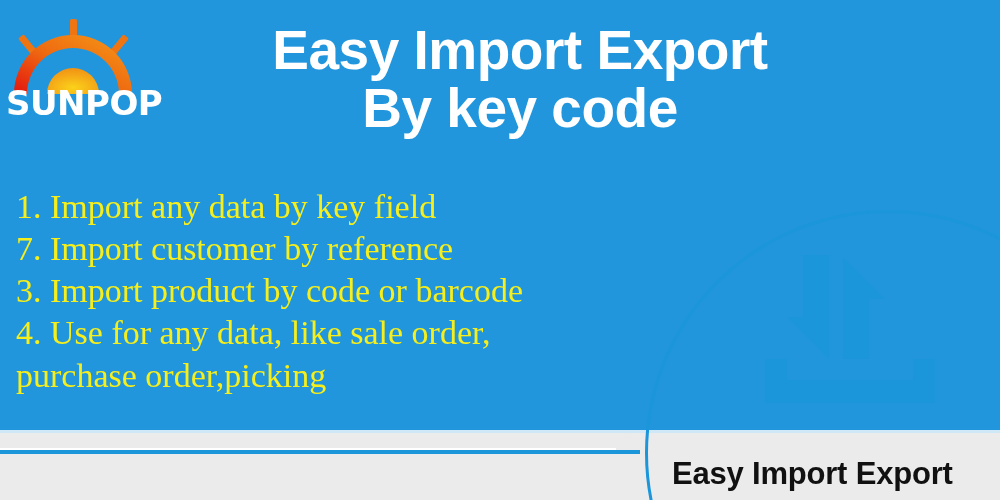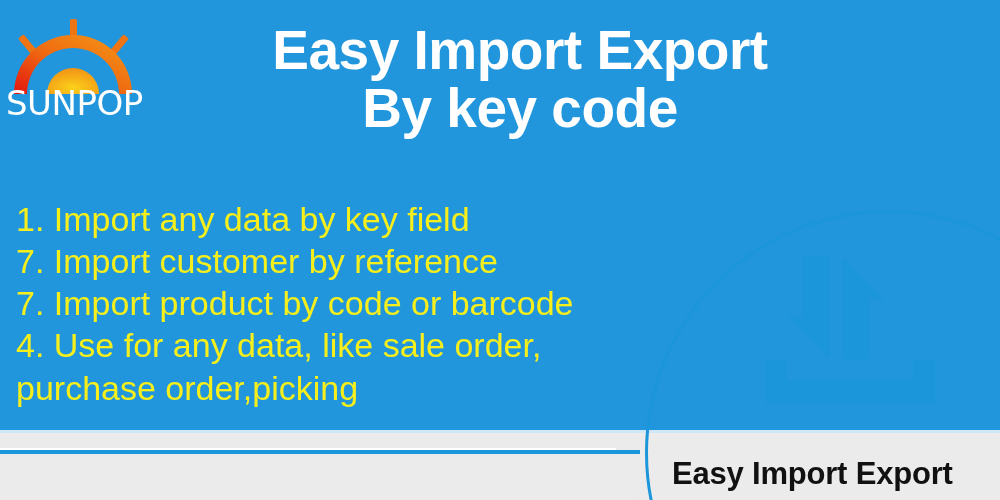--- a/index.html
+++ b/index.html
@@ -77,21 +77,21 @@
     left:8px; top:16px;
     width:150px; height:115px;
     z-index:10;
   }
   .logo svg { display:block; }
   .logo-word {
     position:absolute;
     left:6px; top:86px;
     color:#ffffff;
     font-size:34px;
-    font-weight:normal;
+    font-weight:bold;
     letter-spacing:-0.5px;
     line-height:1;
     z-index:11;
     font-family:"DejaVu Sans", sans-serif;
   }
 
   
   .headline {
     position:absolute;
     left:170px; top:22px;
@@ -102,27 +102,28 @@
     font-weight:bold;
     line-height:1.05;
     letter-spacing:-0.5px;
     z-index:10;
   }
   .headline .l2 { display:block; }
 
   
   .features {
     position:absolute;
-    left:16px; top:198px;
+    left:16px; top:186px;
     width:690px;
     color:#f7ef1b;
     font-size:34px;
     line-height:1.24;
     z-index:10;
     list-style:none;
+    font-family:Liberation Serif, serif;
   }
   .features li { white-space:pre-wrap; }
 
   
   .ie-icon {
     position:absolute;
     left:765px; top:255px;
     width:180px; height:165px;
     z-index:8;
   }
@@ -185,21 +186,21 @@
   <div class="logo-word">SUNPOP</div>
 
   <div class="headline">
     <span>Easy Import Export</span>
     <span class="l2">By key code</span>
   </div>
 
   <ul class="features">
     <li>1. Import any data by key field</li>
     <li>7. Import customer by reference</li>
-    <li>7. Import product by code or barcode</li>
+    <li>3. Import product by code or barcode</li>
     <li>4. Use for any data, like sale order,
 purchase order,picking</li>
   </ul>
 
   <div class="ie-icon">
     <svg width="180" height="165" viewBox="0 0 180 165" xmlns="http://www.w3.org/2000/svg">
 
       <path d="M 38 0 L 64 0 L 64 82 L 64 104 L 22 62 L 38 62 Z" fill="#1b96db"></path>
 
       <path d="M 78 2 L 120 44 L 104 44 L 104 104 L 78 104 Z" fill="#1b96db"></path>

